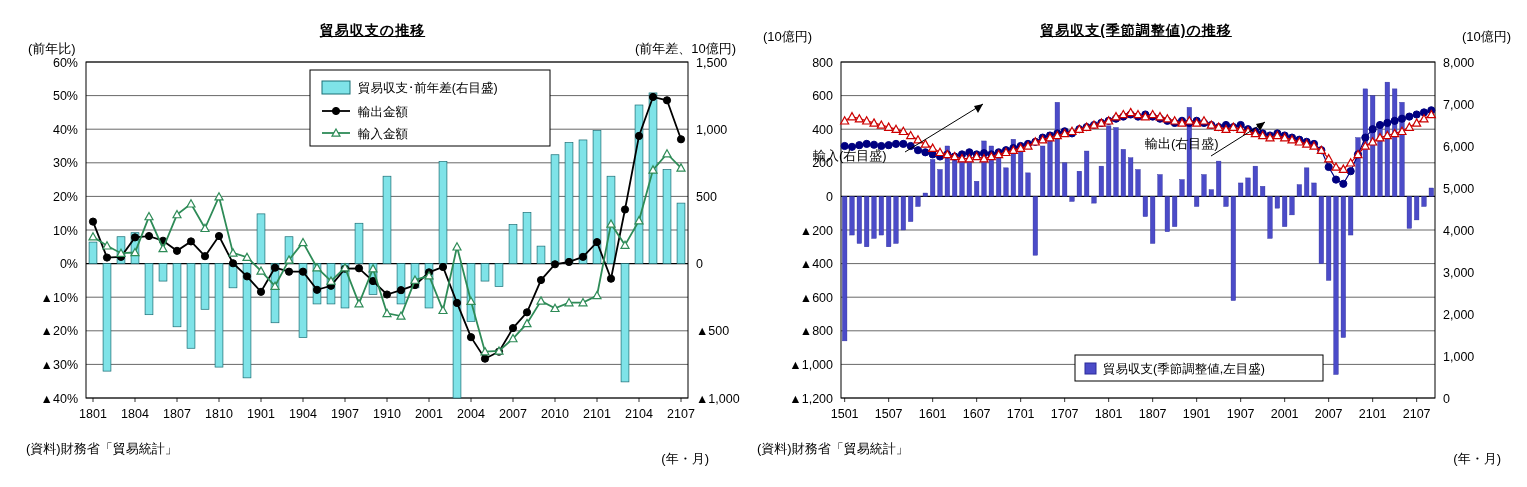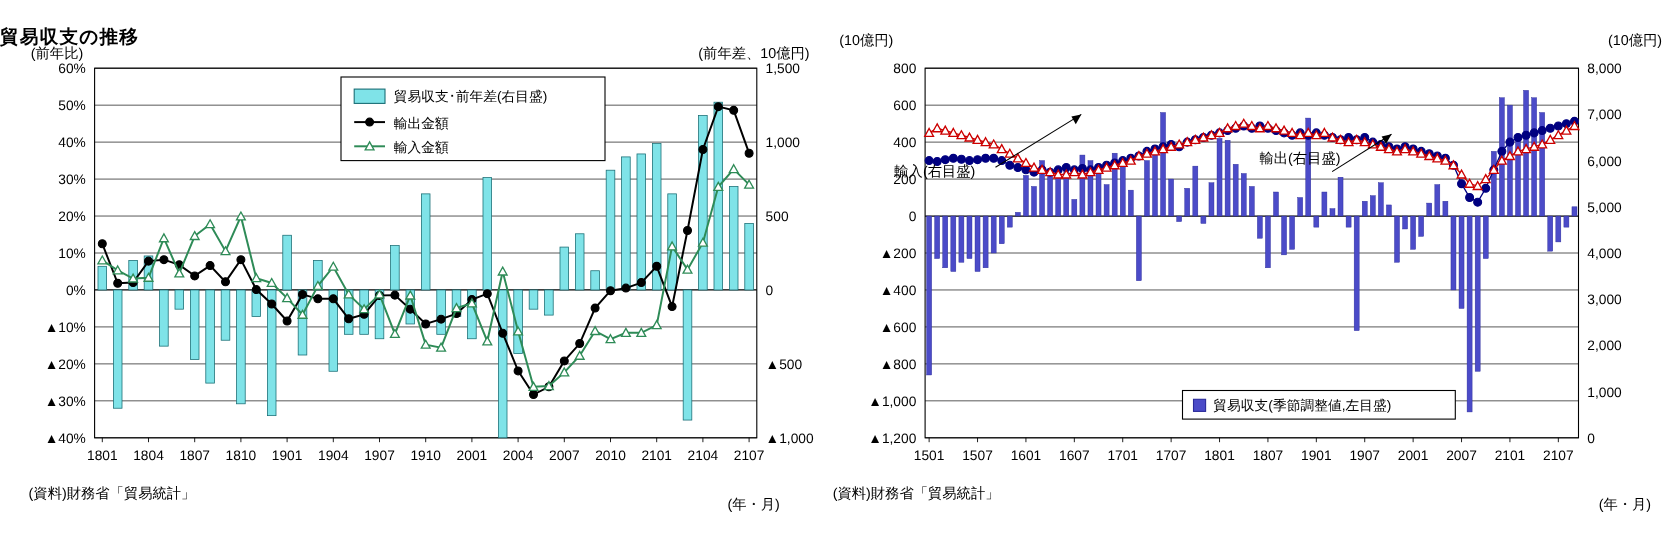--- a/index.html
+++ b/index.html
@@ -7,21 +7,21 @@
     width:1527px;height:487px;background:#ffffff;
     font-family:"Liberation Sans","DejaVu Sans",sans-serif;
     color:#000;overflow:hidden;
   }
   .wrap{display:flex;width:1527px;height:487px;}
   .panel{position:relative;height:487px;}
   .panel-left{width:745px;}
   .panel-right{width:782px;}
   .title{
     position:absolute;top:22px;left:0;width:100%;
-    font-size:17px;font-weight:bold;letter-spacing:1px;
+    text-align:center;font-size:14px;font-weight:bold;letter-spacing:1px;text-decoration:underline;
   }
   .axis-label{position:absolute;font-size:13px;}
   .note{position:absolute;font-size:13px;}
   svg{position:absolute;top:0;left:0;}
   .legendbox{fill:#ffffff;stroke:#000000;stroke-width:1;}
 </style>
 </head>
 <body>
 
 <div class="wrap">
@@ -229,20 +229,21 @@
         <line x1="322" y1="111" x2="350" y2="111" stroke="#000" stroke-width="1.8"></line>
         <circle cx="336" cy="111" r="3.6" fill="#000" stroke="#000" stroke-width="1"></circle>
         <text x="358" y="116" font-size="12.5" font-family="&quot;Liberation Sans&quot;,&quot;DejaVu Sans&quot;,sans-serif" text-anchor="start" fill="#000">輸出金額</text>
         <line x1="322" y1="133" x2="350" y2="133" stroke="#2E8B57" stroke-width="1.8"></line>
         <polygon points="336,129 340,136.2 332,136.2" fill="#ffffff" stroke="#2E8B57" stroke-width="1.2"></polygon>
         <text x="358" y="138" font-size="12.5" font-family="&quot;Liberation Sans&quot;,&quot;DejaVu Sans&quot;,sans-serif" text-anchor="start" fill="#000">輸入金額</text>
       </svg>
   </div>
 
   <div class="panel panel-right">
+    <div class="title">貿易収支(季節調整値)の推移</div>
     <div class="axis-label" style="top:28px;left:18px;">(10億円)</div>
     <div class="axis-label" style="top:28px;right:16px;">(10億円)</div>
     <div class="note" style="top:440px;left:12px;">(資料)財務省「貿易統計」</div>
     <div class="note" style="top:450px;right:26px;">(年・月)</div>
     <svg id="svg-right" width="782" height="487">
         <rect x="96" y="62" width="594" height="336" fill="#fff" stroke="#000" stroke-width="1"></rect>
         <line x1="96" y1="398" x2="690" y2="398" stroke="#000" stroke-width="0.6"></line>
         <line x1="96" y1="364.4" x2="690" y2="364.4" stroke="#000" stroke-width="0.6"></line>
         <line x1="96" y1="330.8" x2="690" y2="330.8" stroke="#000" stroke-width="0.6"></line>
         <line x1="96" y1="297.2" x2="690" y2="297.2" stroke="#000" stroke-width="0.6"></line>

